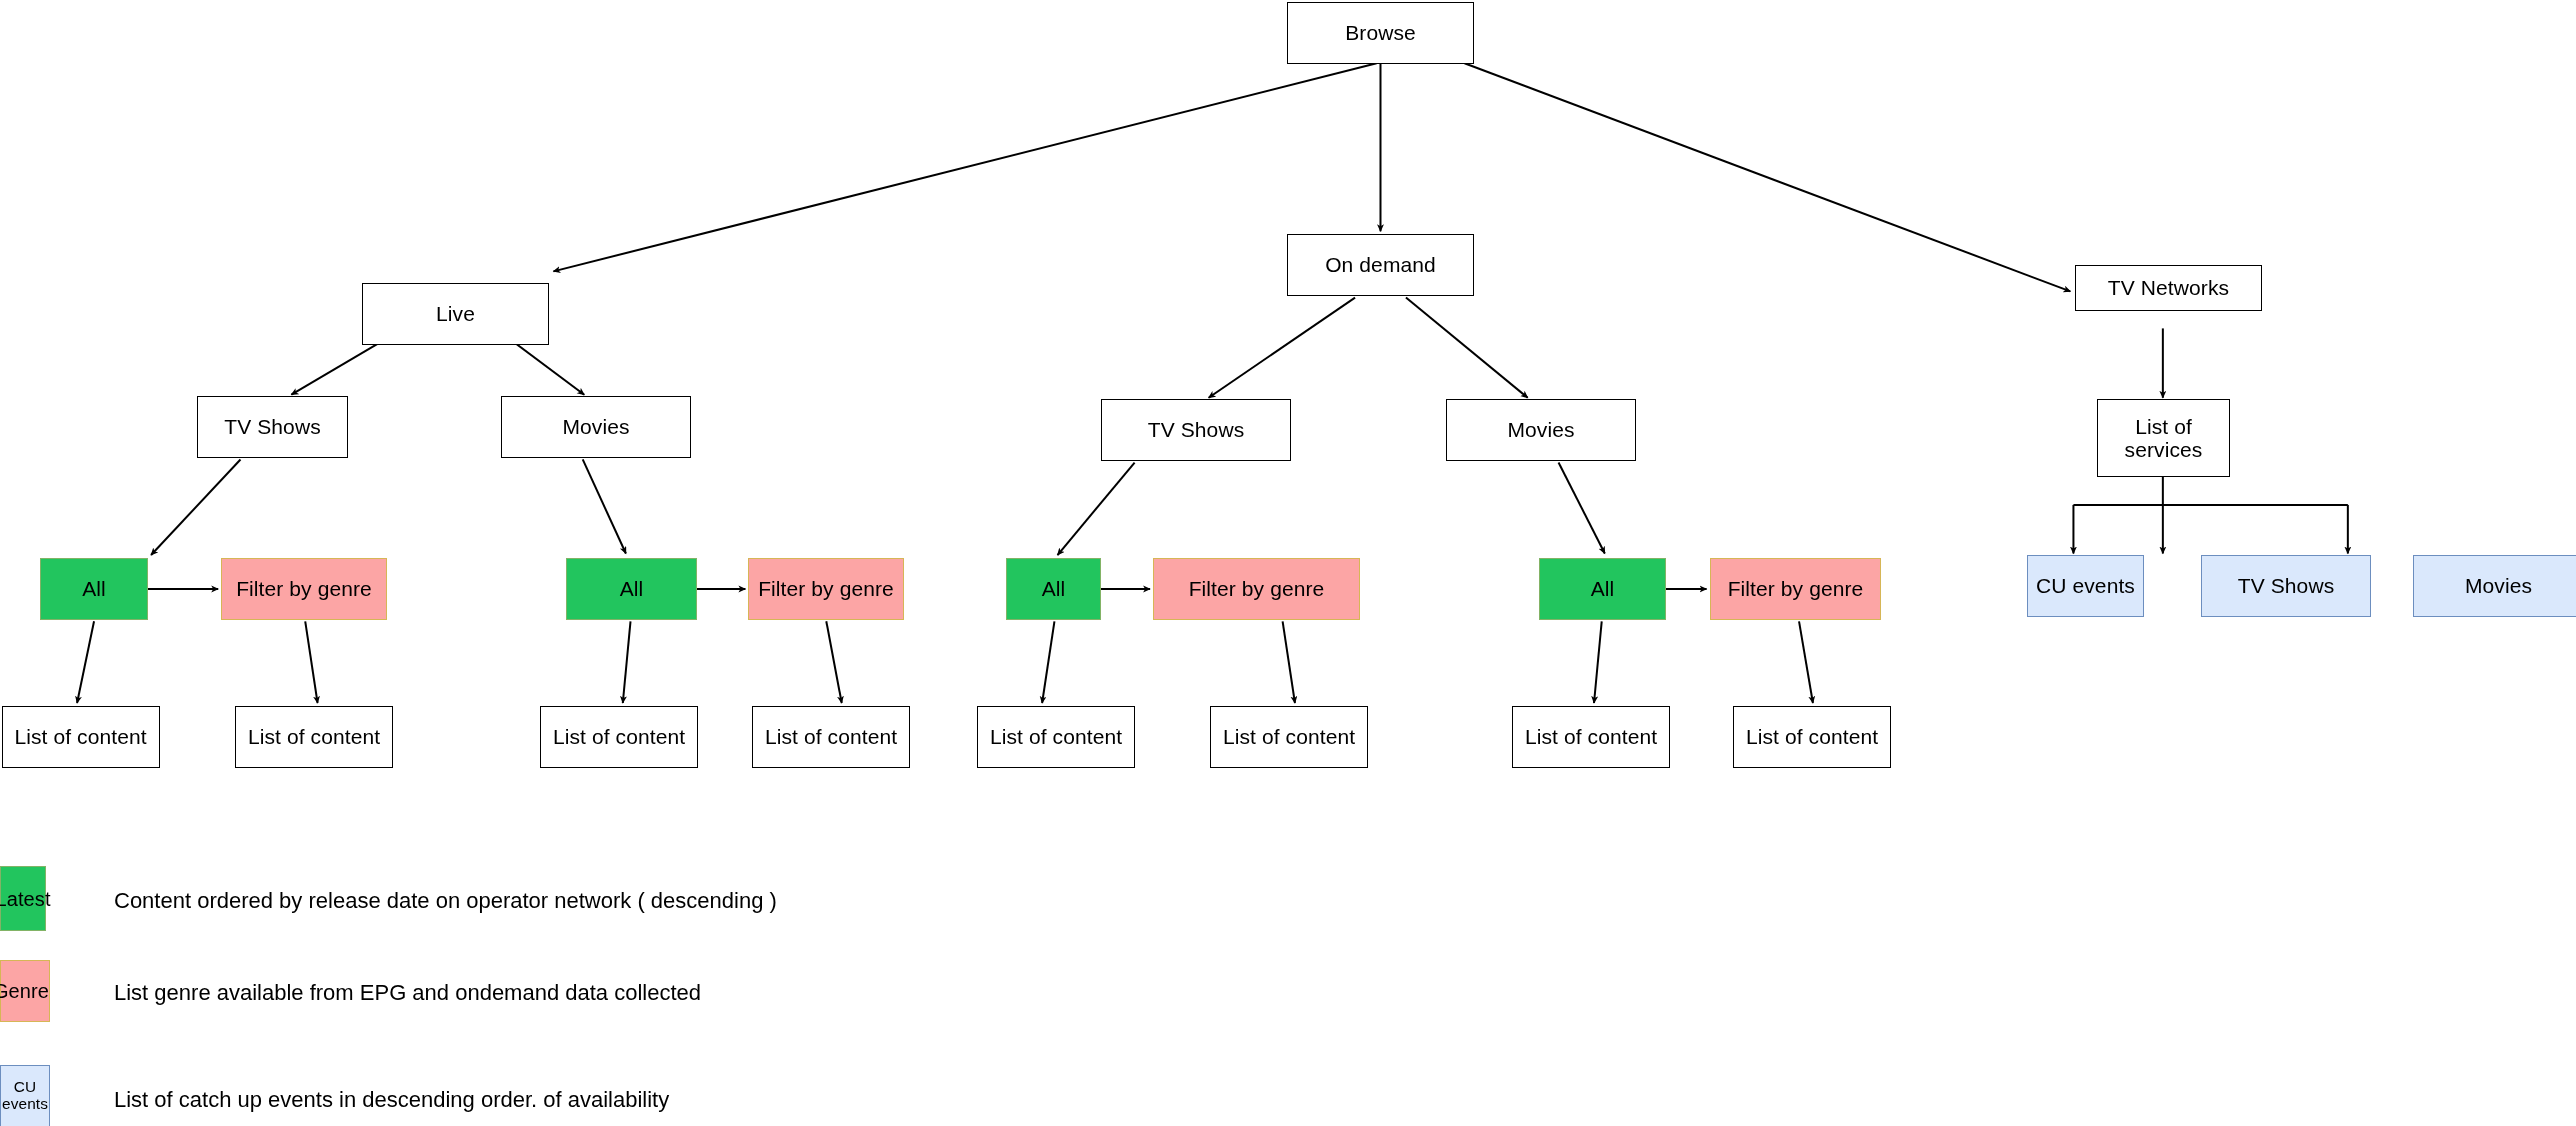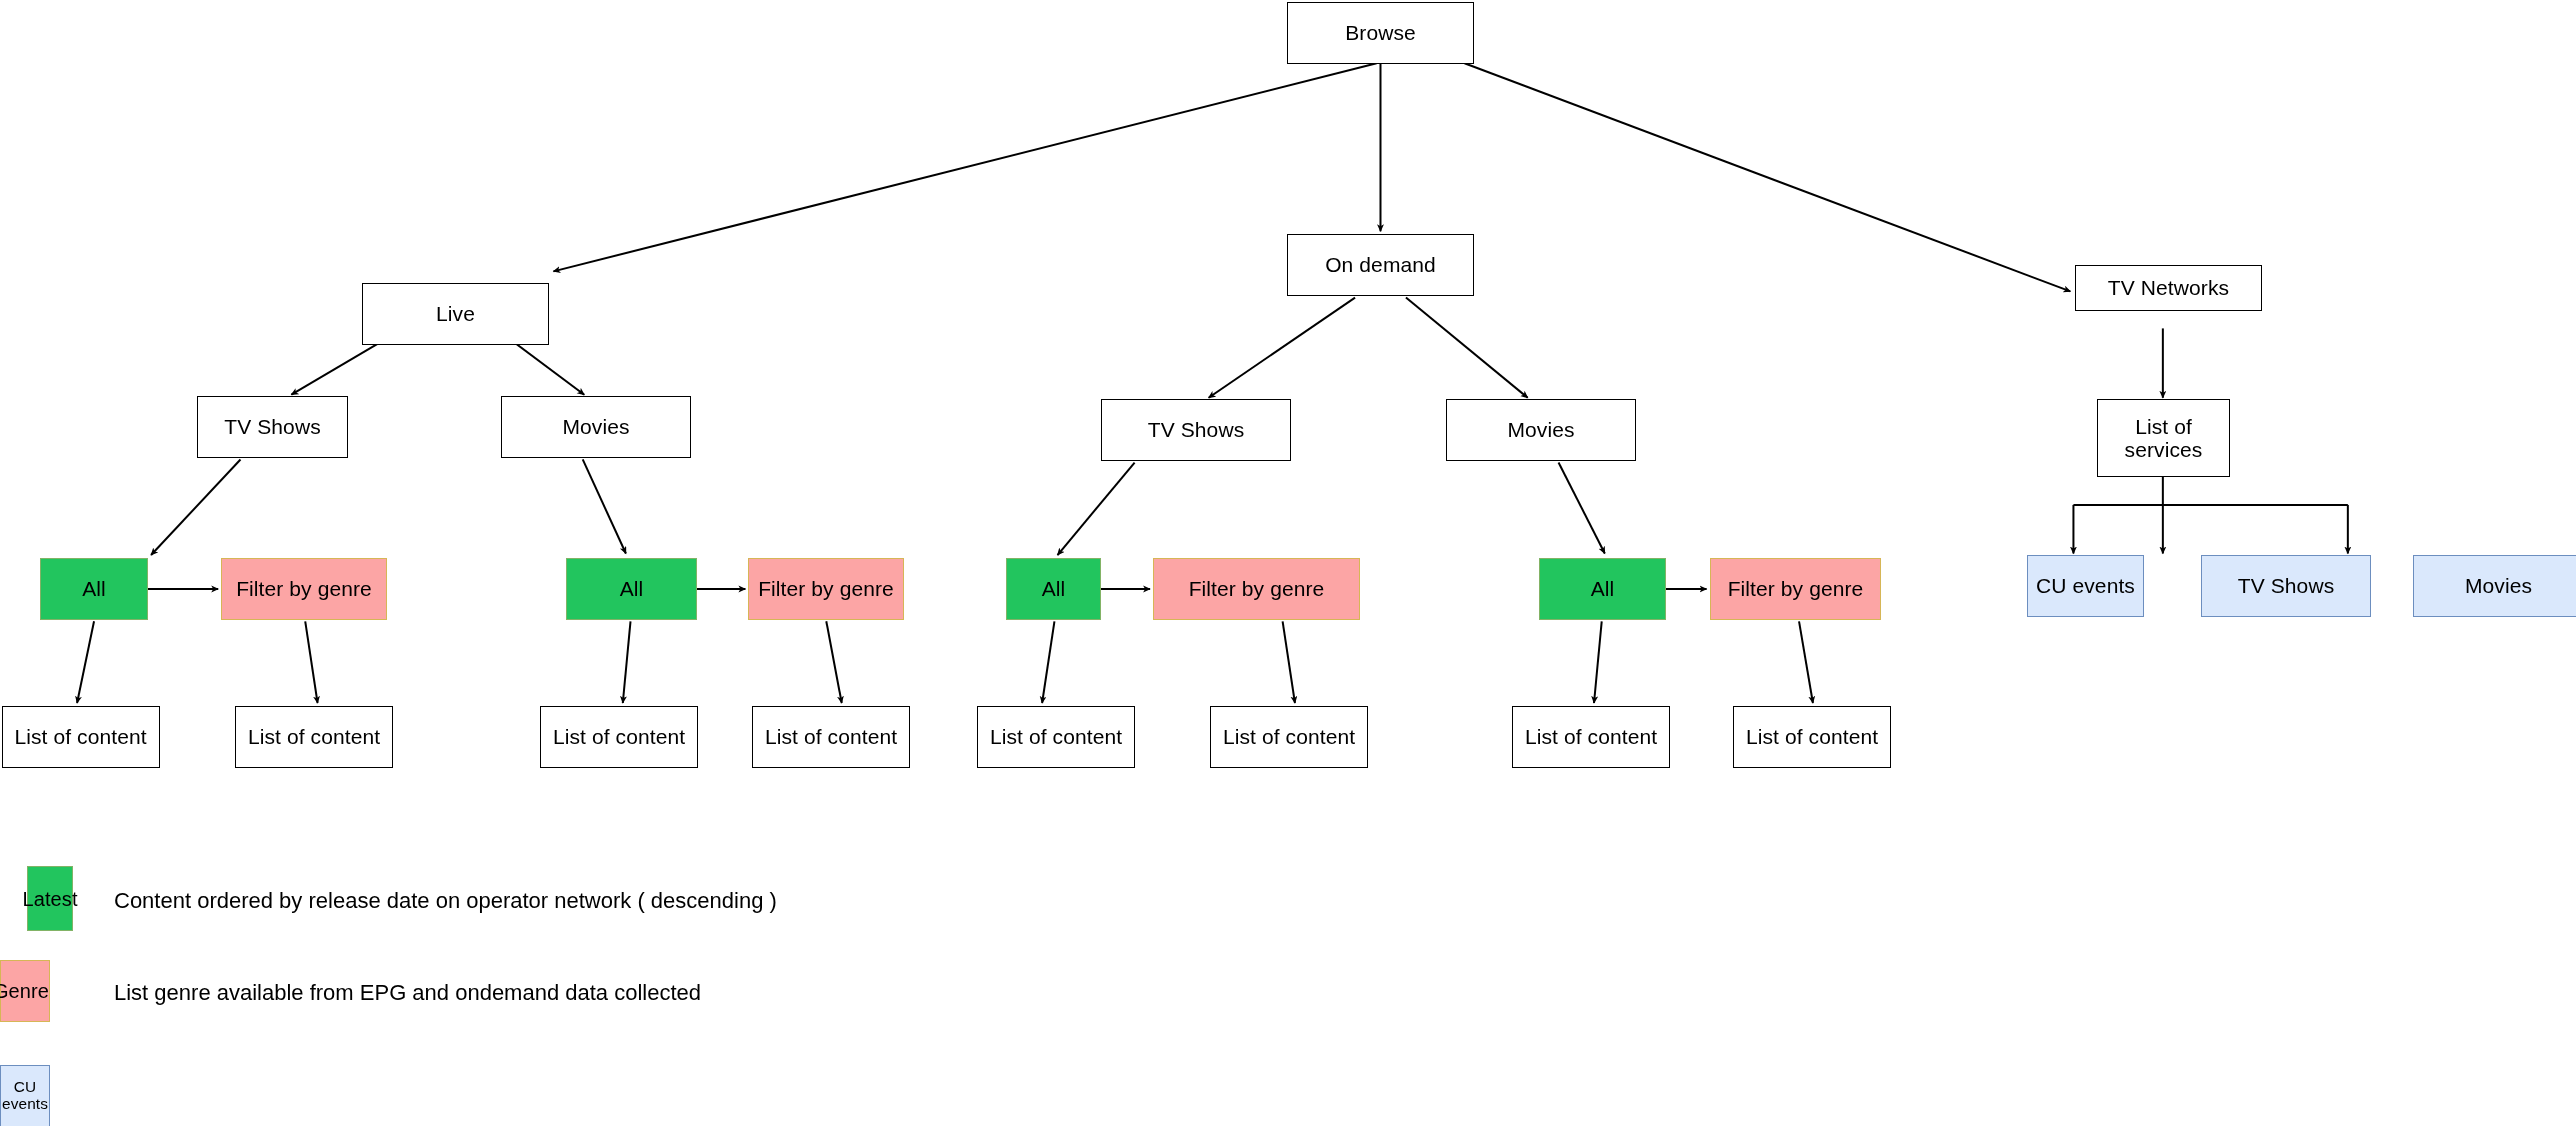--- a/index.html
+++ b/index.html
@@ -216,32 +216,35 @@
   <div class="node blue" style="left:2027px; top:555px; width:117px; height:62px;">
     <span>CU events</span>
   </div>
   <div class="node blue" style="left:2201px; top:555px; width:170px; height:62px;">
     <span>TV Shows</span>
   </div>
   <div class="node blue" style="left:2413px; top:555px; width:171px; height:62px;">
     <span>Movies</span>
   </div>
 
-  <div class="legend-swatch node green" style="left:0px; top:866px; width:46px; height:65px; border-width:1.5px;margin-left:27px;">
+  <div class="legend-swatch node green" style="left:0px; top:866px; width:46px; height:65px; border-width:1.5px;">
     <span>Latest</span>
   </div>
   <div class="legend-text" style="left:114px; top:888px;">
     <span>Content ordered by release date on operator network ( descending )</span>
   </div>
 
   <div class="legend-swatch node yellow" style="left:0px; top:960px; width:50px; height:62px; border-width:1.5px;justify-content:flex-end;">
     <span>Genre</span>
   </div>
   <div class="legend-text" style="left:114px; top:980px;">
     <span>List genre available from EPG and ondemand data collected</span>
   </div>
 
   <div class="legend-swatch node blue small-label" style="left:0px; top:1065px; width:50px; height:62px; border-width:1.5px; font-size:15.4px;">
     <span>CU events</span>
   </div>
+  <div class="legend-text" style="left:114px; top:1087px;">
+    <span>List of catch up events in descending order. of availability</span>
+  </div>
 
 </div>
 
 
 </body></html>

